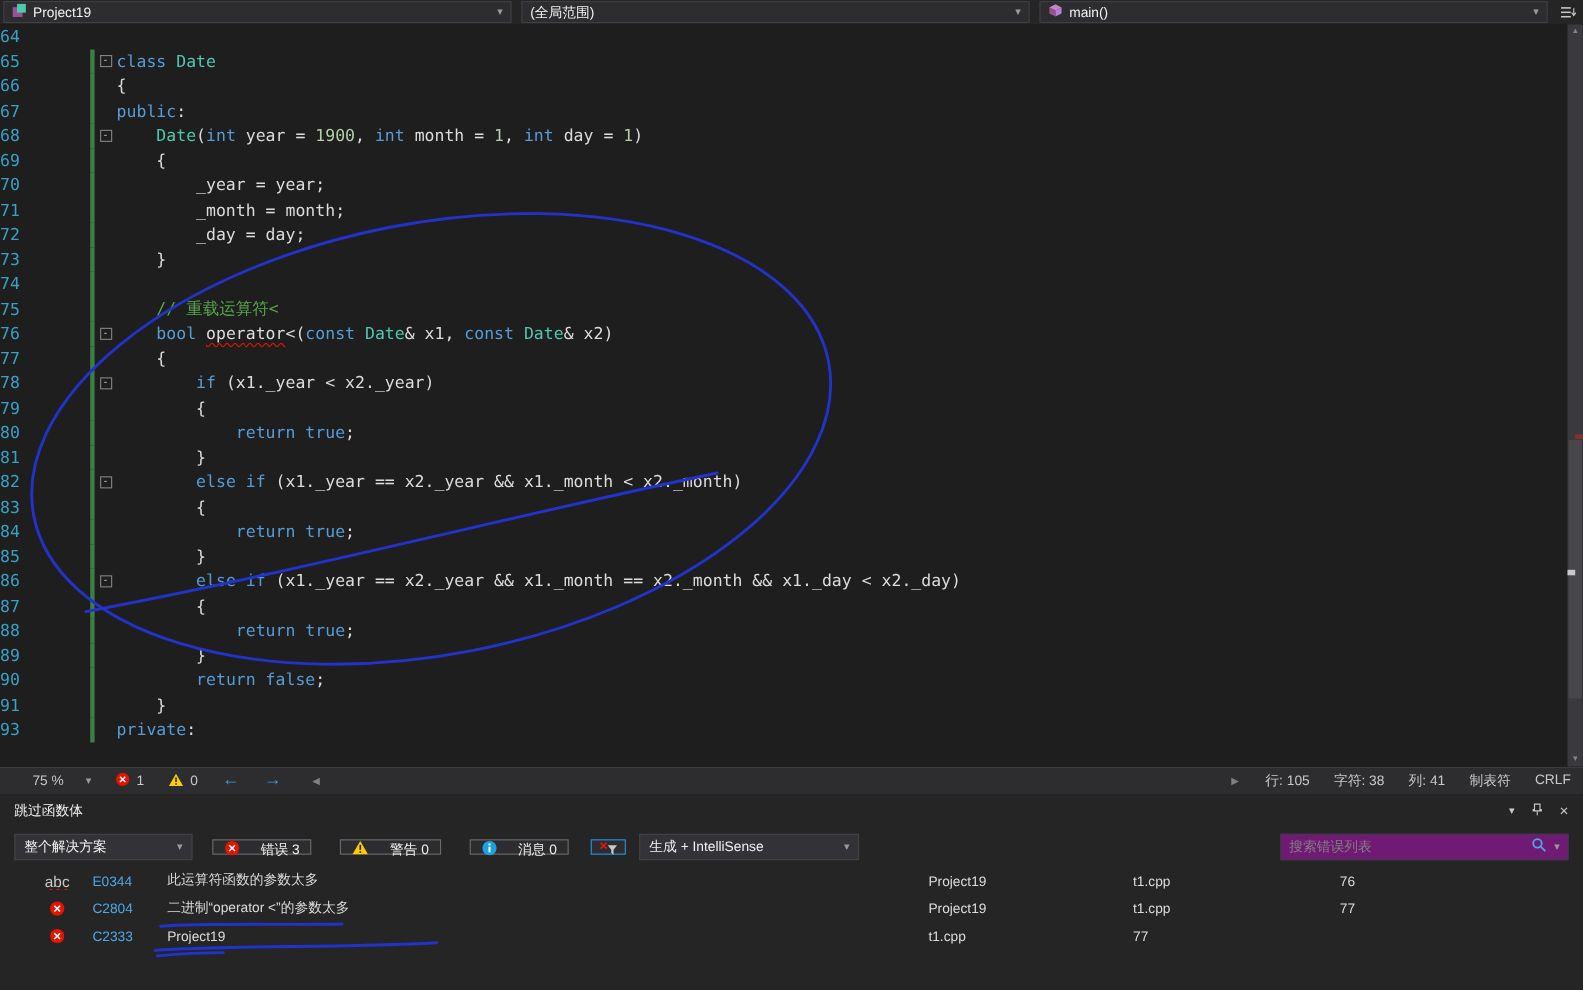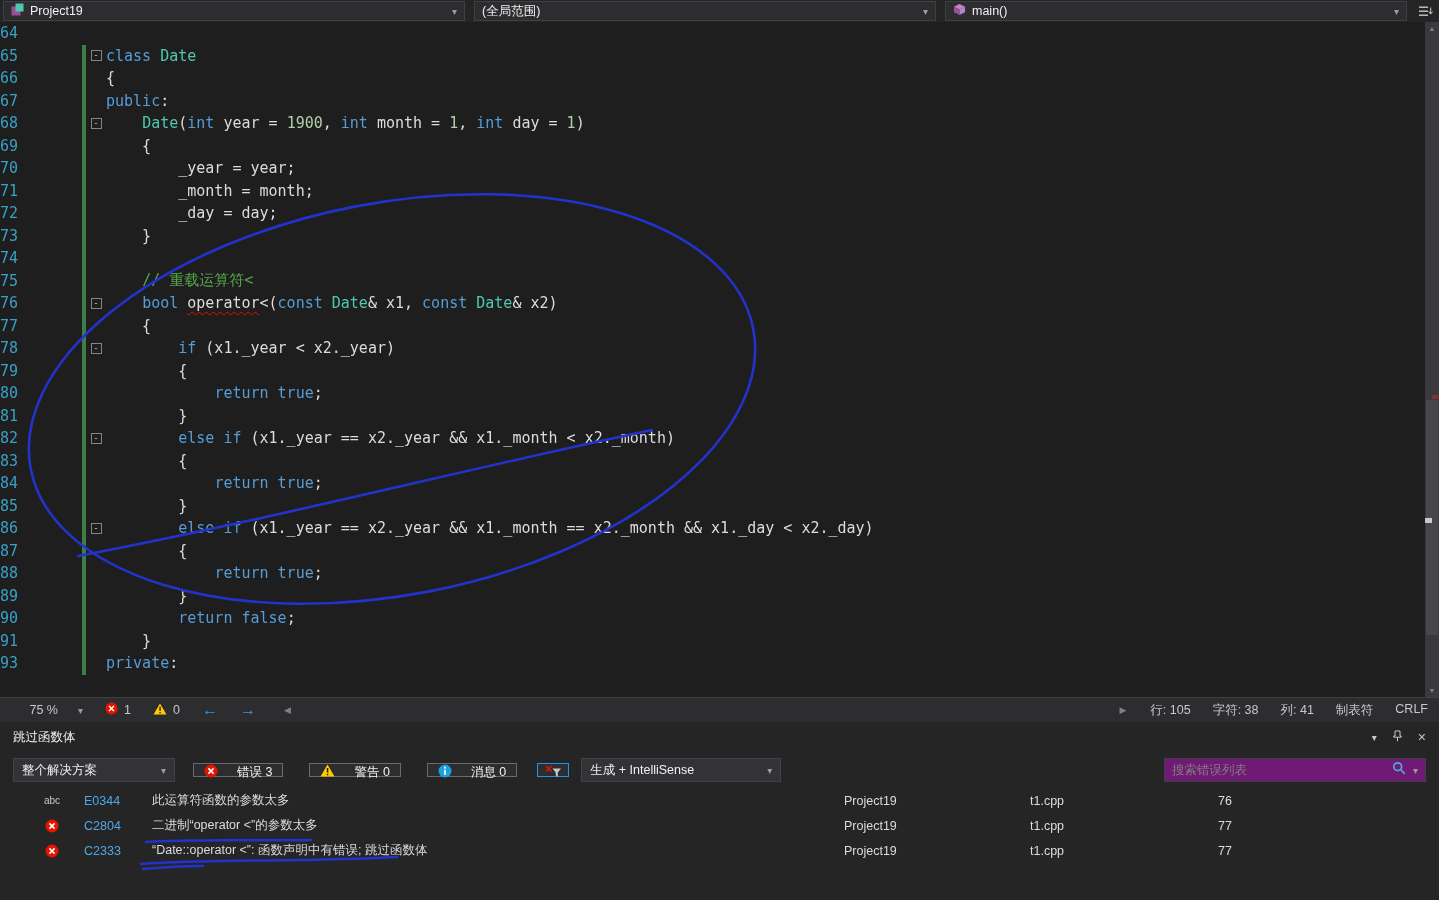--- a/index.html
+++ b/index.html
@@ -80,21 +80,21 @@
   .ehead, .erow { display:grid; grid-template-columns:28px 48px 68px 692px 186px 188px 40px 1fr;
                   height:25px; align-items:center; }
   .ehead { border-top:1px solid #3F3F46; border-bottom:1px solid #3F3F46; color:#D8D8D8; font-size:12.5px; }
   .ehead > div { height:100%; display:flex; align-items:center; padding:0 8px; border-right:1px solid #3F3F46; }
   .ehead > div:last-child { border-right:none; }
   .ehead .hicon { justify-content:center; }
   .erow { color:#DCDCDC; font-size:12.5px; }
   .ecell { padding:0 8px; overflow:hidden; white-space:nowrap; }
   .eicon { display:flex; justify-content:center; align-items:center; }
   .ecode { color:#4FA7E8; }
-  .abcsquiggle { font-size:10px; color:#C8C8C8; text-decoration:underline; text-decoration-style:wavy;
+  .abcsquiggle { font-size:14px; color:#C8C8C8; text-decoration:underline; text-decoration-style:wavy;
                  text-decoration-color:#E51400; text-decoration-thickness:1px; text-underline-offset:2px; }
 
   
   .annotation { position:absolute; left:0; top:0; width:1439px; height:900px;
                 pointer-events:none; z-index:50; }
 </style>
 </head>
 <body>
 
 <div class="window">
@@ -465,21 +465,20 @@
           </div>
           <div class="erow">
             <div class="ecell esel"></div>
             <div class="ecell eicon">
               <svg width="14" height="14" viewBox="0 0 14 14">
                 <circle cx="7" cy="7" r="6.5" fill="#E51400"></circle>
                 <path d="M4.4 4.4 L9.6 9.6 M9.6 4.4 L4.4 9.6" stroke="#fff" stroke-width="1.5" fill="none"></path>
               </svg>
             </div>
             <div class="ecell ecode">C2333</div>
-            <div class="ecell edesc">“Date::operator &lt;”: 函数声明中有错误; 跳过函数体</div>
             <div class="ecell eproj">Project19</div>
             <div class="ecell efile">t1.cpp</div>
             <div class="ecell eline">77</div>
             <div class="ecell esupp"></div>
           </div>
         </div>
     </div>
   </div>
 
   <svg class="annotation" viewBox="0 0 1439 900">

